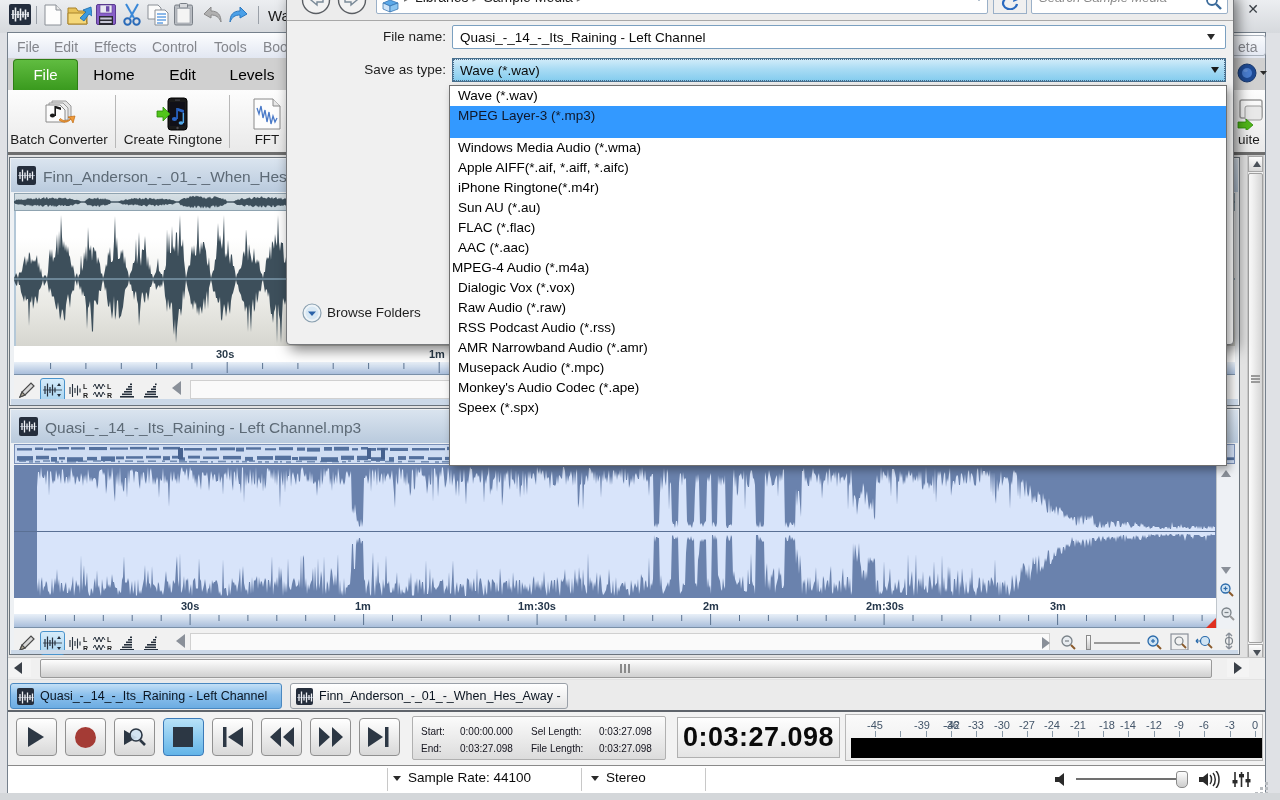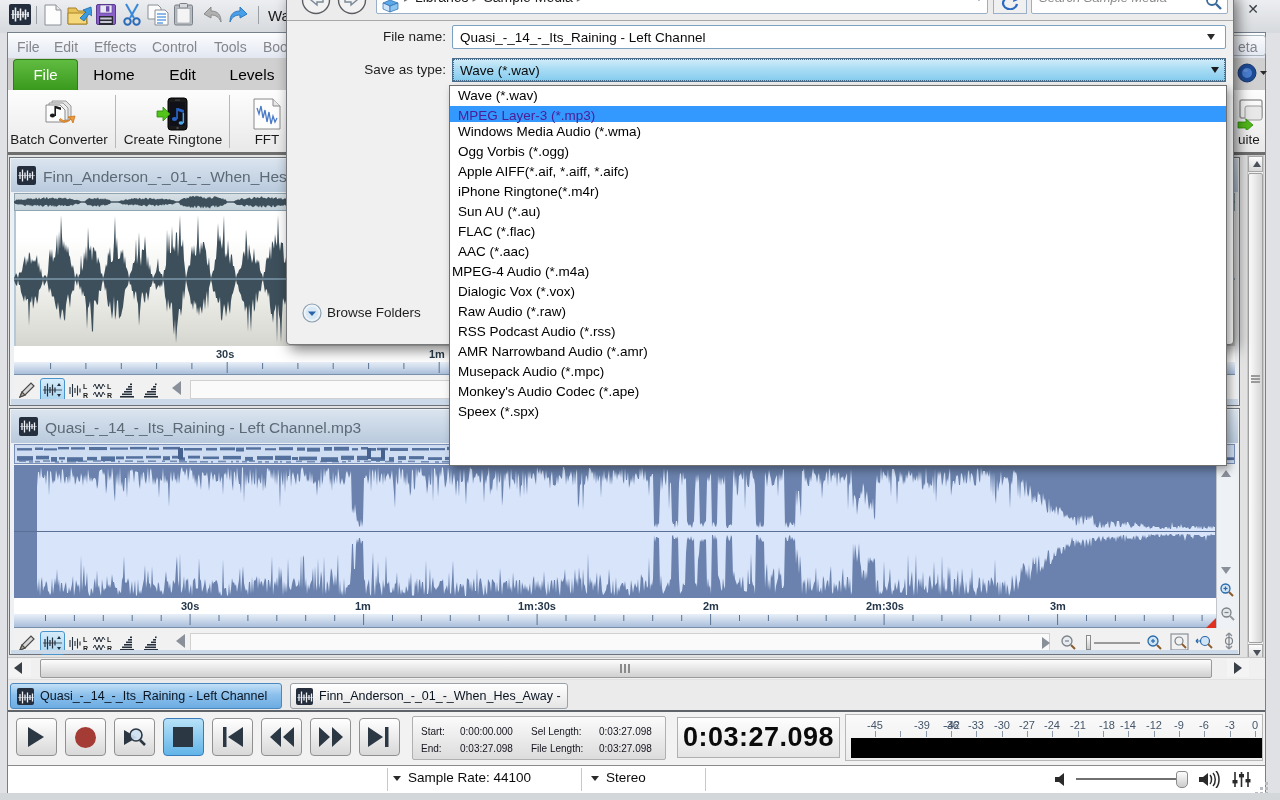--- a/index.html
+++ b/index.html
@@ -986,23 +986,22 @@
 <div class="ab" style="left:1211px;top:67px;width:0;height:0;border-left:4.5px solid transparent;border-right:4.5px solid transparent;border-top:6px solid #1a1a1a"></div>
 
 <svg class="ab" style="left:302px;top:303px" width="20" height="20">
       <circle cx="10" cy="10" r="9" fill="#eef4f8" stroke="#8aa0b0" stroke-width="1.2"></circle>
       <circle cx="10" cy="10" r="6.5" fill="#d8e8f4"></circle>
       <path d="M6 8.5h8l-4 4.5z" fill="#2a62a8"></path>
     </svg>
 <div class="ab" style="left:327px;top:305px;font-size:13.5px;color:#1e1e1e">Browse Folders</div>
 <div class="ab" style="left:449px;top:85px;width:778px;height:381px;background:#fff;border:1px solid #707070;box-shadow:3px 4px 8px rgba(0,0,0,0.35)">
       <div style="height:20px;color:#000;font-size:13.5px;padding-left:8px;line-height:20px">Wave (*.wav)</div>
-      <div style="height:16px;background:#3399ff;color:#4c1d95;font-size:13.5px;padding-left:8px;line-height:20px">MPEG Layer-3 (*.mp3)</div>
+      <div style="height:32px;background:#3399ff;color:#0f172a;font-size:13.5px;padding-left:8px;line-height:20px">MPEG Layer-3 (*.mp3)</div>
       <div style="height:20px;color:#000;font-size:13.5px;padding-left:8px;line-height:20px">Windows Media Audio (*.wma)</div>
-      <div style="height:20px;color:#000;font-size:13.5px;padding-left:8px;line-height:20px">Ogg Vorbis (*.ogg)</div>
       <div style="height:20px;color:#000;font-size:13.5px;padding-left:8px;line-height:20px">Apple AIFF(*.aif, *.aiff, *.aifc)</div>
       <div style="height:20px;color:#000;font-size:13.5px;padding-left:8px;line-height:20px">iPhone Ringtone(*.m4r)</div>
       <div style="height:20px;color:#000;font-size:13.5px;padding-left:8px;line-height:20px">Sun AU (*.au)</div>
       <div style="height:20px;color:#000;font-size:13.5px;padding-left:8px;line-height:20px">FLAC (*.flac)</div>
       <div style="height:20px;color:#000;font-size:13.5px;padding-left:8px;line-height:20px">AAC (*.aac)</div>
       <div style="height:20px;color:#000;font-size:13.5px;padding-left:2px;line-height:20px">MPEG-4 Audio (*.m4a)</div>
       <div style="height:20px;color:#000;font-size:13.5px;padding-left:8px;line-height:20px">Dialogic Vox (*.vox)</div>
       <div style="height:20px;color:#000;font-size:13.5px;padding-left:8px;line-height:20px">Raw Audio (*.raw)</div>
       <div style="height:20px;color:#000;font-size:13.5px;padding-left:8px;line-height:20px">RSS Podcast Audio (*.rss)</div>
       <div style="height:20px;color:#000;font-size:13.5px;padding-left:8px;line-height:20px">AMR Narrowband Audio (*.amr)</div>

